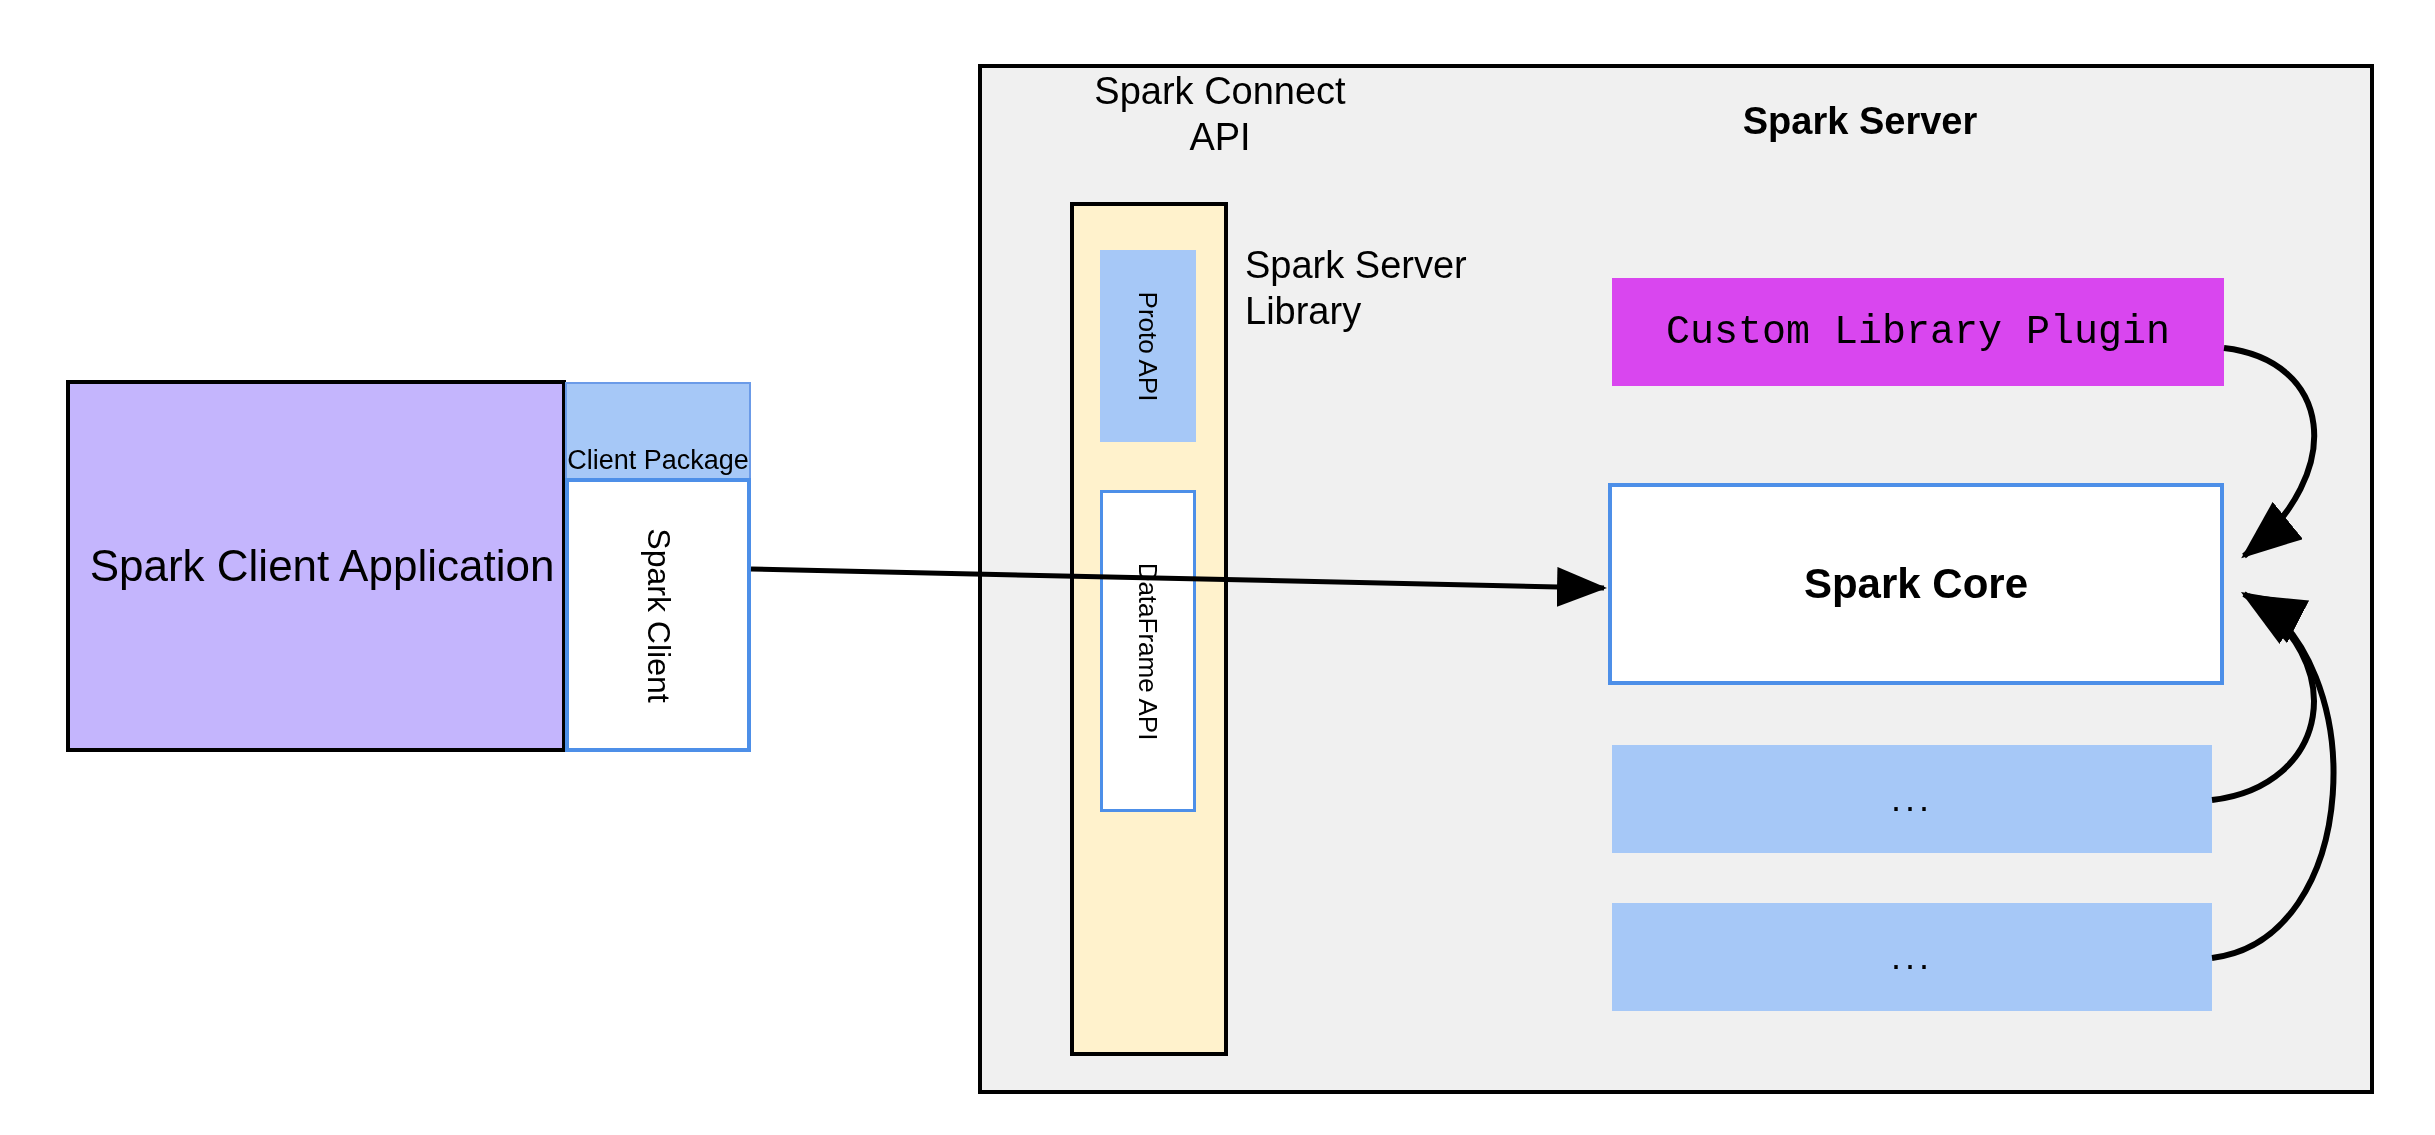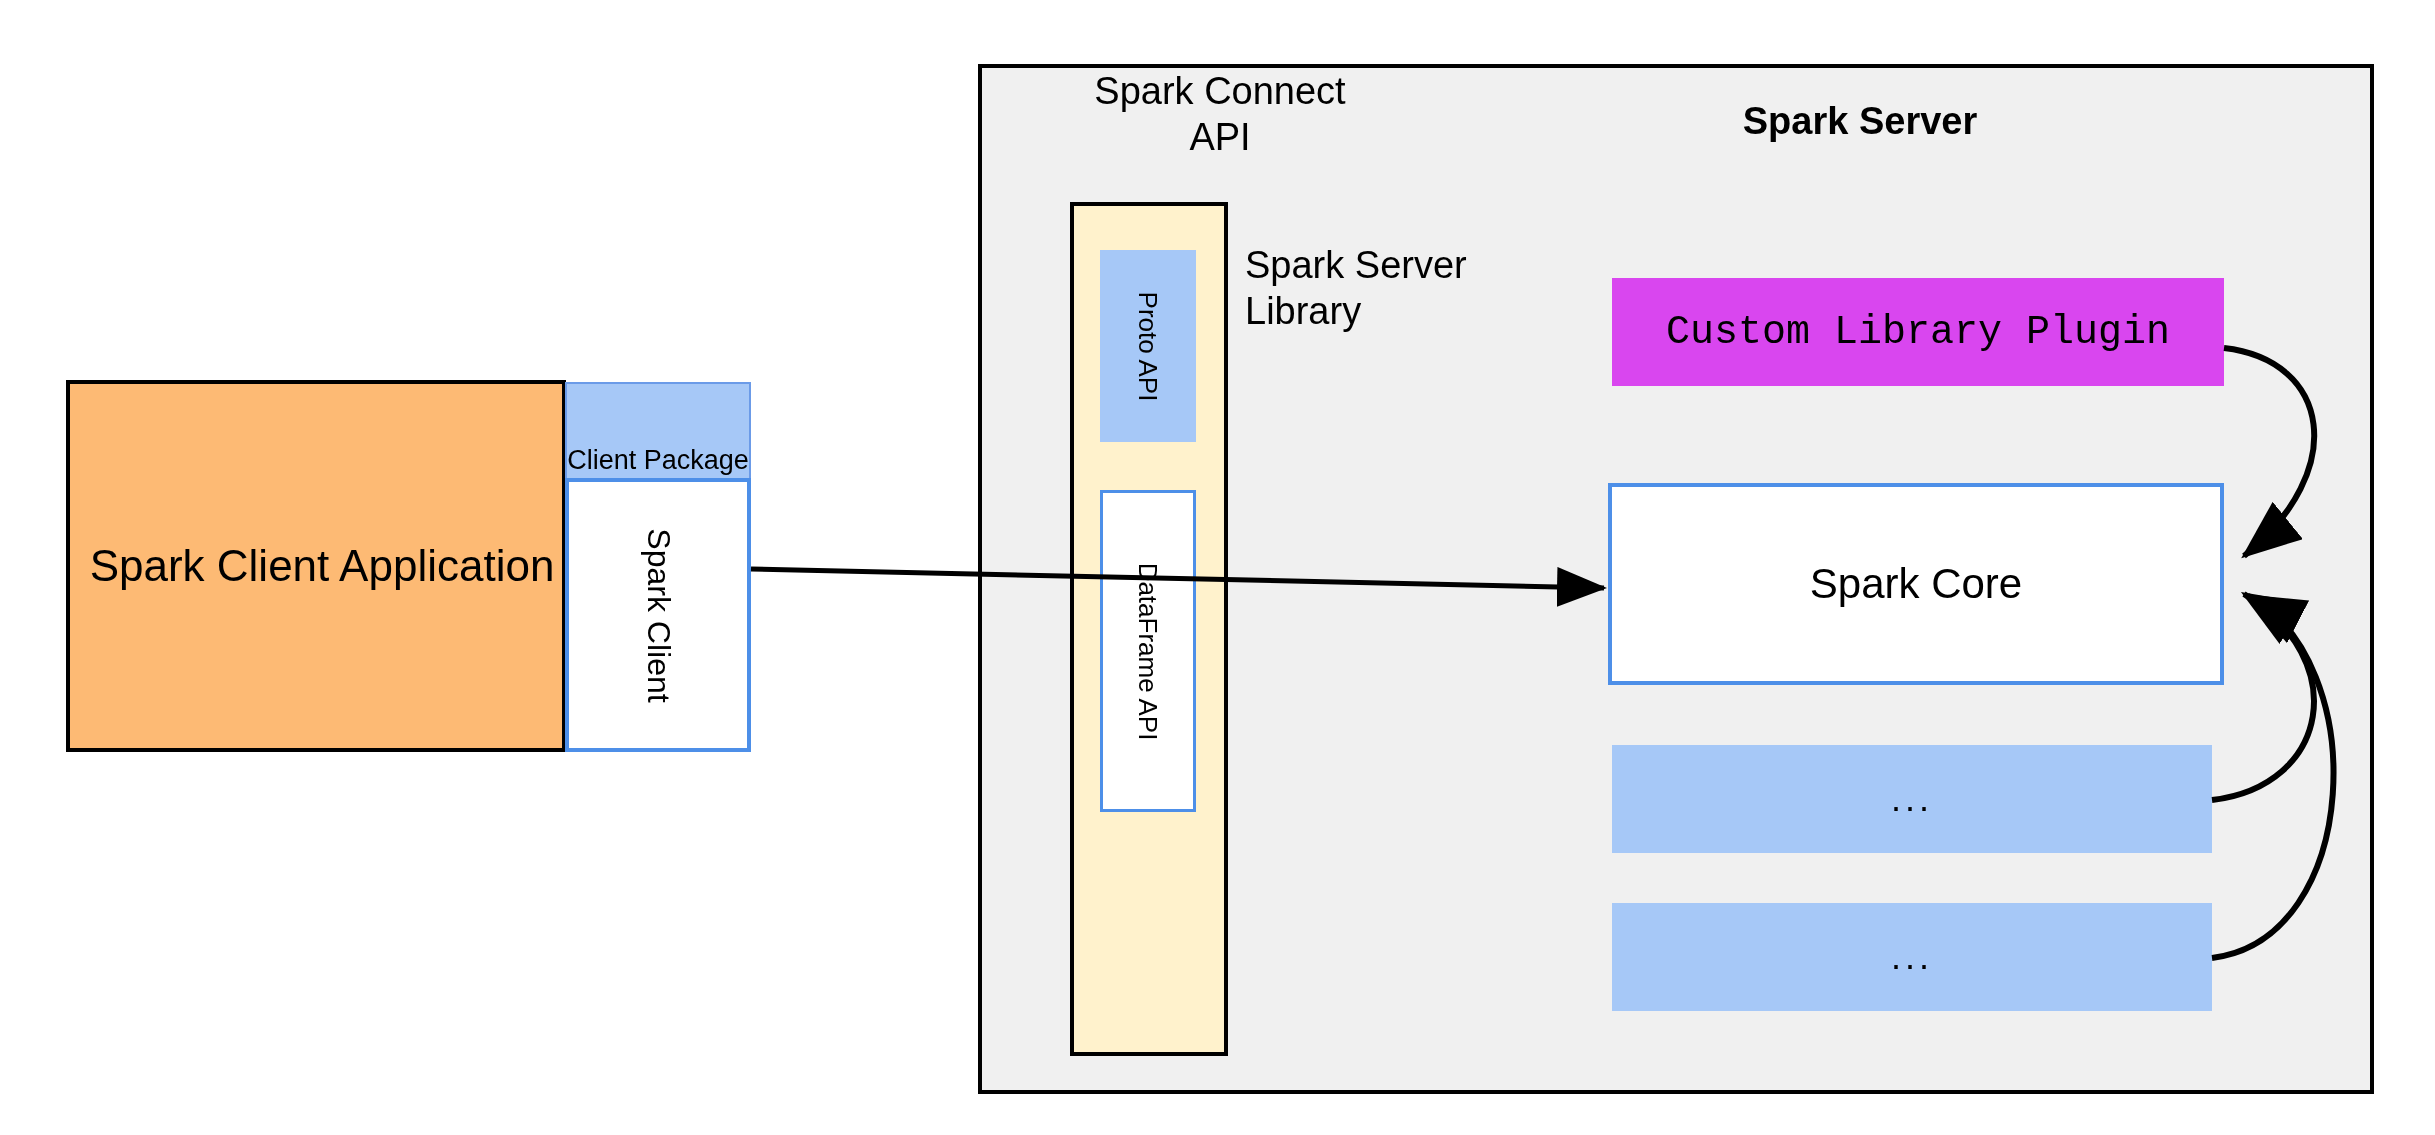--- a/index.html
+++ b/index.html
@@ -32,21 +32,21 @@
     white-space: pre-line;
     line-height: 1.22;
   }
 
   
   #client-app-box {
     left: 66px;
     top: 380px;
     width: 500px;
     height: 372px;
-    background: #fdba74;
+    background: #c4b5fd;
     border: 4px solid #000000;
     padding-left: 12px;
   }
   #client-app-label {
     font-size: 44px;
     line-height: 1.28;
     color: #000000;
   }
 
   #client-package-box {
@@ -160,20 +160,21 @@
   }
   #custom-library-plugin-label { font-size: 40px; }
 
   #spark-core-box {
     left: 1608px;
     top: 483px;
     width: 616px;
     height: 202px;
     background: #ffffff;
     border: 4px solid #4D8FE8;
+    font-weight: bold;
   }
   #spark-core-label { font-size: 42px; }
 
   #ellipsis-box-1 {
     left: 1612px;
     top: 745px;
     width: 600px;
     height: 108px;
     background: #A6C8F7;
   }

